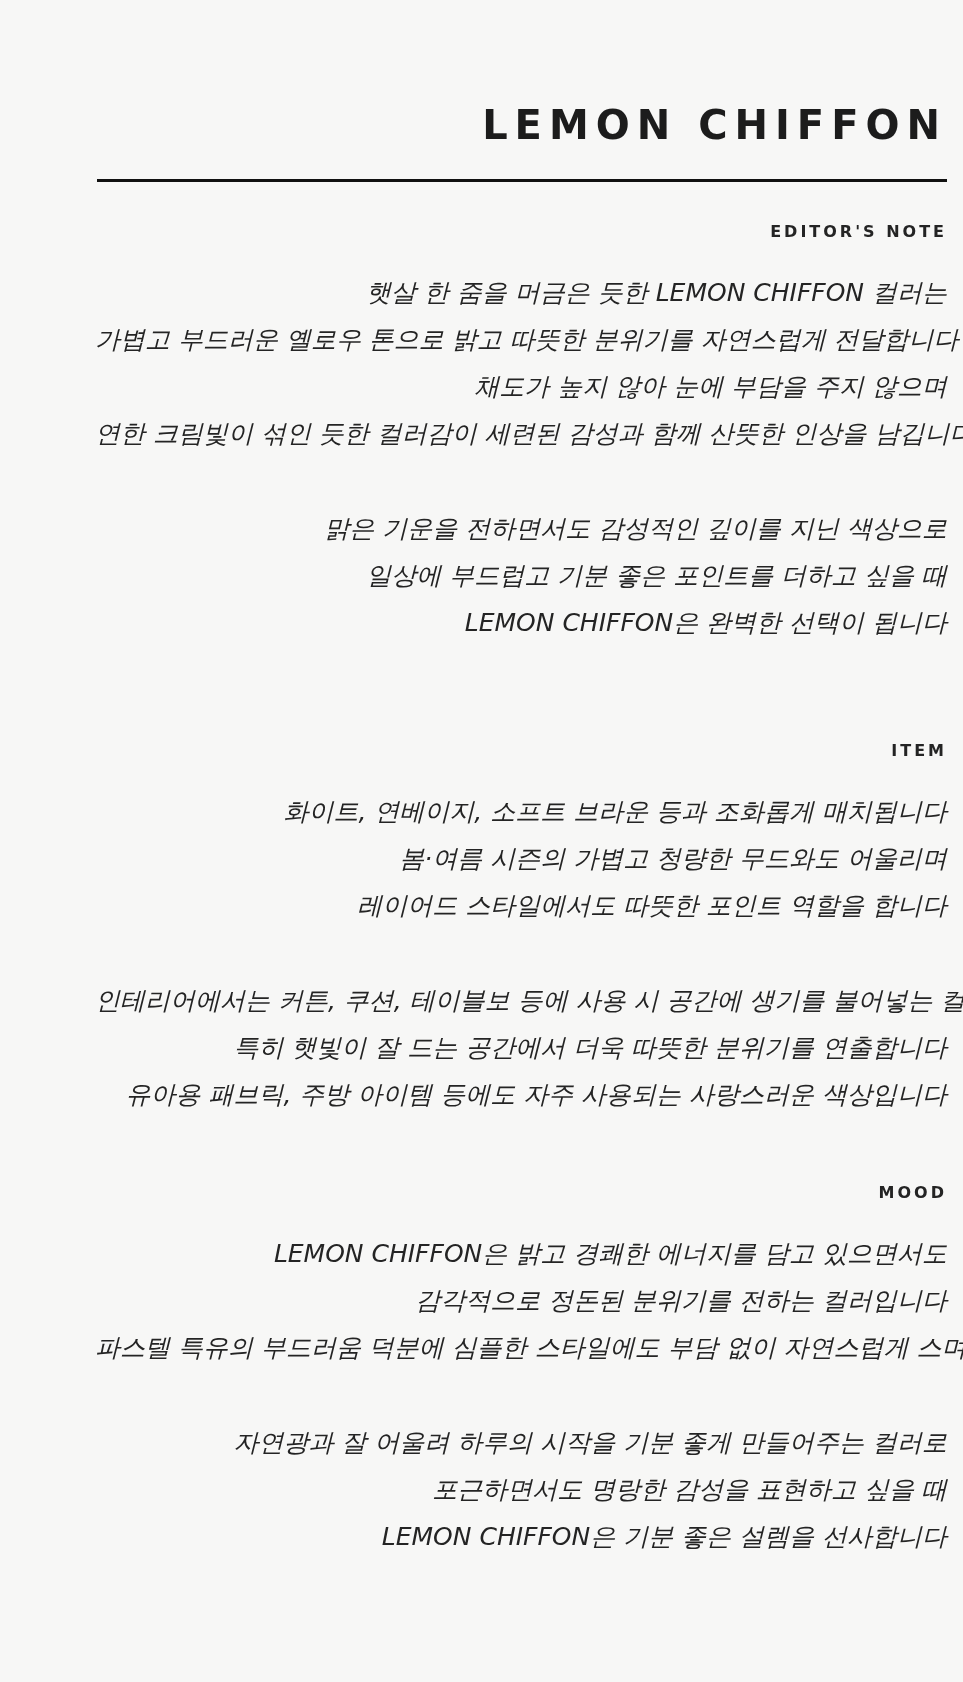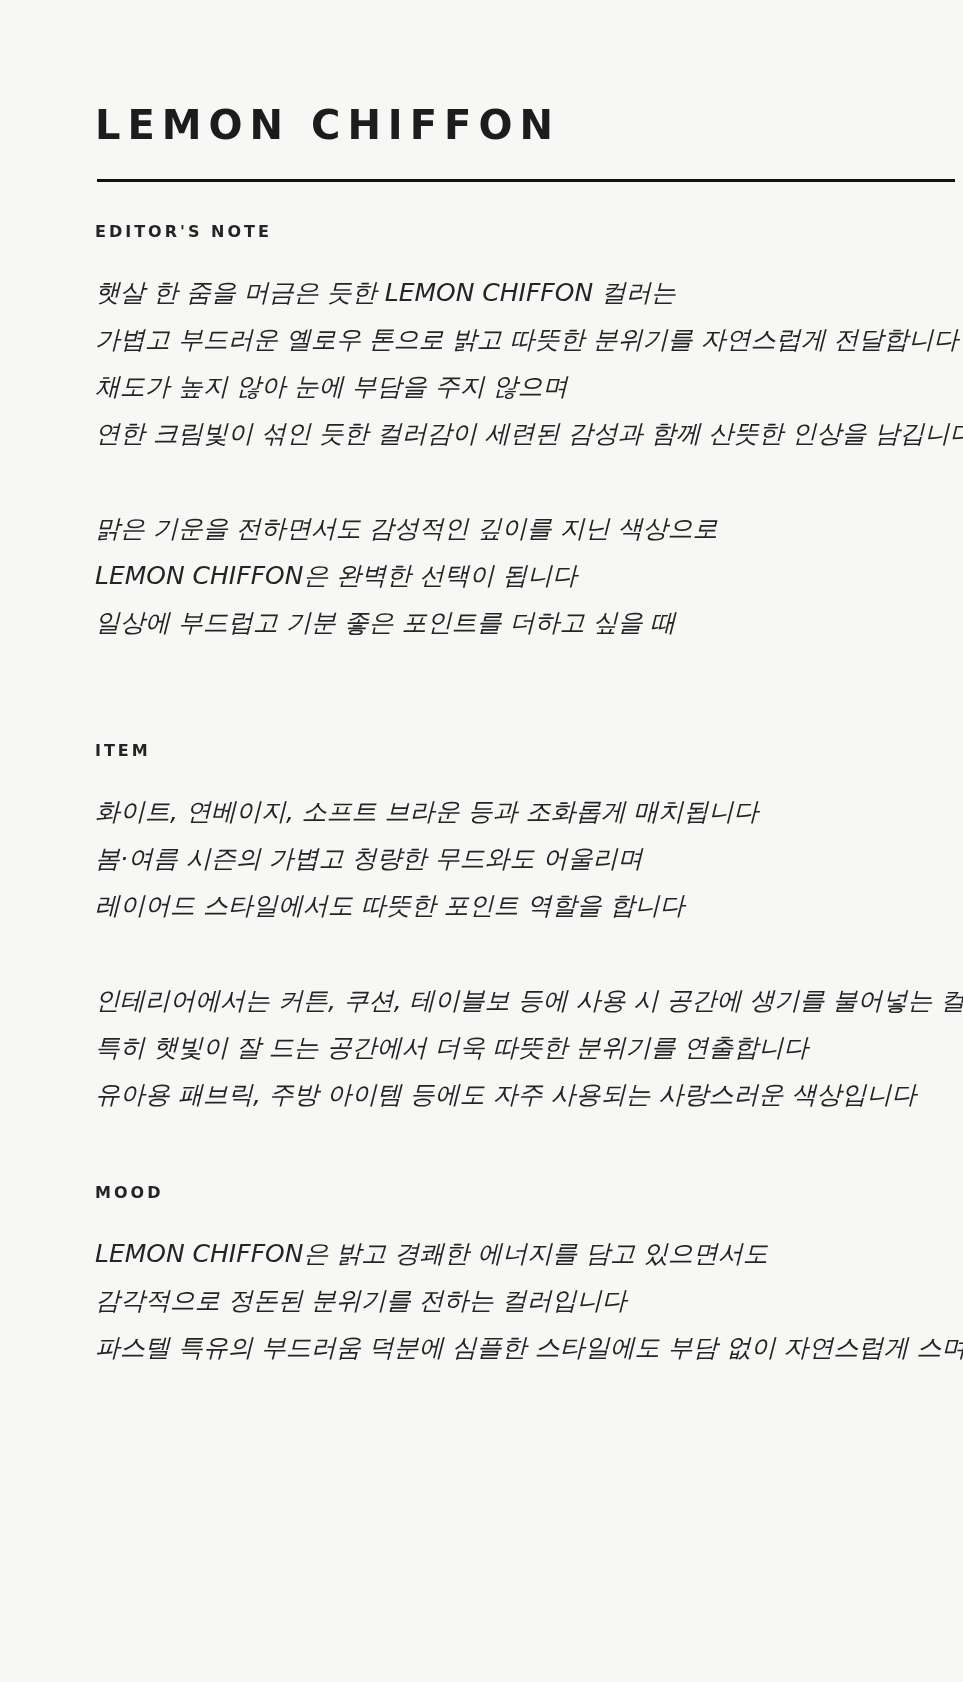--- a/index.html
+++ b/index.html
@@ -6,21 +6,22 @@
   html, body {
     width: 963px;
     background: #f7f7f6;
     font-family: "DejaVu Sans", "Liberation Sans", sans-serif;
   }
   body {
     min-height: 1682px;
     color: #222222;
   }
   .page {
-    padding: 100px 8px 40px 95px;
+    padding: 100px 16px 40px 95px;
+    text-align: right;
   }
   .page-title {
     font-size: 40px;
     font-weight: 700;
     letter-spacing: 7px;
     color: #1c1c1c;
     line-height: 1.25;
   }
   .divider {
     height: 3px;
@@ -58,22 +59,22 @@
   <section class="section section-editors-note">
     <h2 class="section-heading">EDITOR'S NOTE</h2>
     <div class="para">
       <div class="line">햇살 한 줌을 머금은 듯한 LEMON CHIFFON 컬러는</div>
       <div class="line">가볍고 부드러운 옐로우 톤으로 밝고 따뜻한 분위기를 자연스럽게 전달합니다</div>
       <div class="line">채도가 높지 않아 눈에 부담을 주지 않으며</div>
       <div class="line">연한 크림빛이 섞인 듯한 컬러감이 세련된 감성과 함께 산뜻한 인상을 남깁니다</div>
     </div>
     <div class="para">
       <div class="line">맑은 기운을 전하면서도 감성적인 깊이를 지닌 색상으로</div>
+      <div class="line">일상에 부드럽고 기분 좋은 포인트를 더하고 싶을 때</div>
       <div class="line">LEMON CHIFFON은 완벽한 선택이 됩니다</div>
-      <div class="line">일상에 부드럽고 기분 좋은 포인트를 더하고 싶을 때</div>
     </div>
   </section>
 
   <section class="section section-item">
     <h2 class="section-heading">ITEM</h2>
     <div class="para">
       <div class="line">화이트, 연베이지, 소프트 브라운 등과 조화롭게 매치됩니다</div>
       <div class="line">봄·여름 시즌의 가볍고 청량한 무드와도 어울리며</div>
       <div class="line">레이어드 스타일에서도 따뜻한 포인트 역할을 합니다</div>
     </div>
@@ -84,15 +85,20 @@
     </div>
   </section>
 
   <section class="section section-mood">
     <h2 class="section-heading">MOOD</h2>
     <div class="para">
       <div class="line">LEMON CHIFFON은 밝고 경쾌한 에너지를 담고 있으면서도</div>
       <div class="line">감각적으로 정돈된 분위기를 전하는 컬러입니다</div>
       <div class="line">파스텔 특유의 부드러움 덕분에 심플한 스타일에도 부담 없이 자연스럽게 스며들며</div>
     </div>
+    <div class="para">
+      <div class="line">자연광과 잘 어울려 하루의 시작을 기분 좋게 만들어주는 컬러로</div>
+      <div class="line">포근하면서도 명랑한 감성을 표현하고 싶을 때</div>
+      <div class="line">LEMON CHIFFON은 기분 좋은 설렘을 선사합니다</div>
+    </div>
   </section>
 
 </div>
 
 </body></html>

